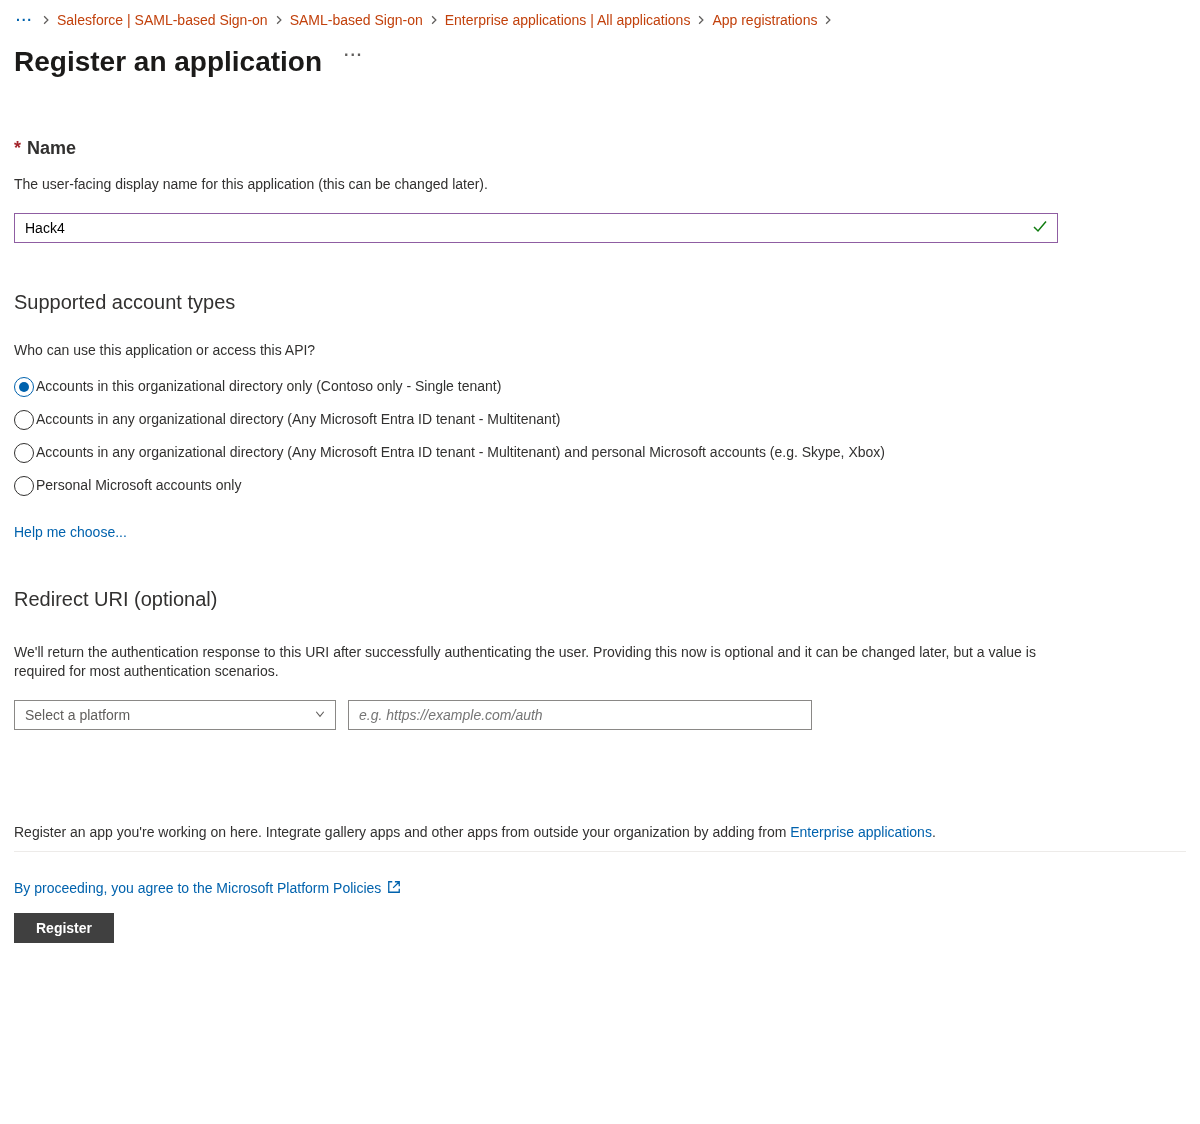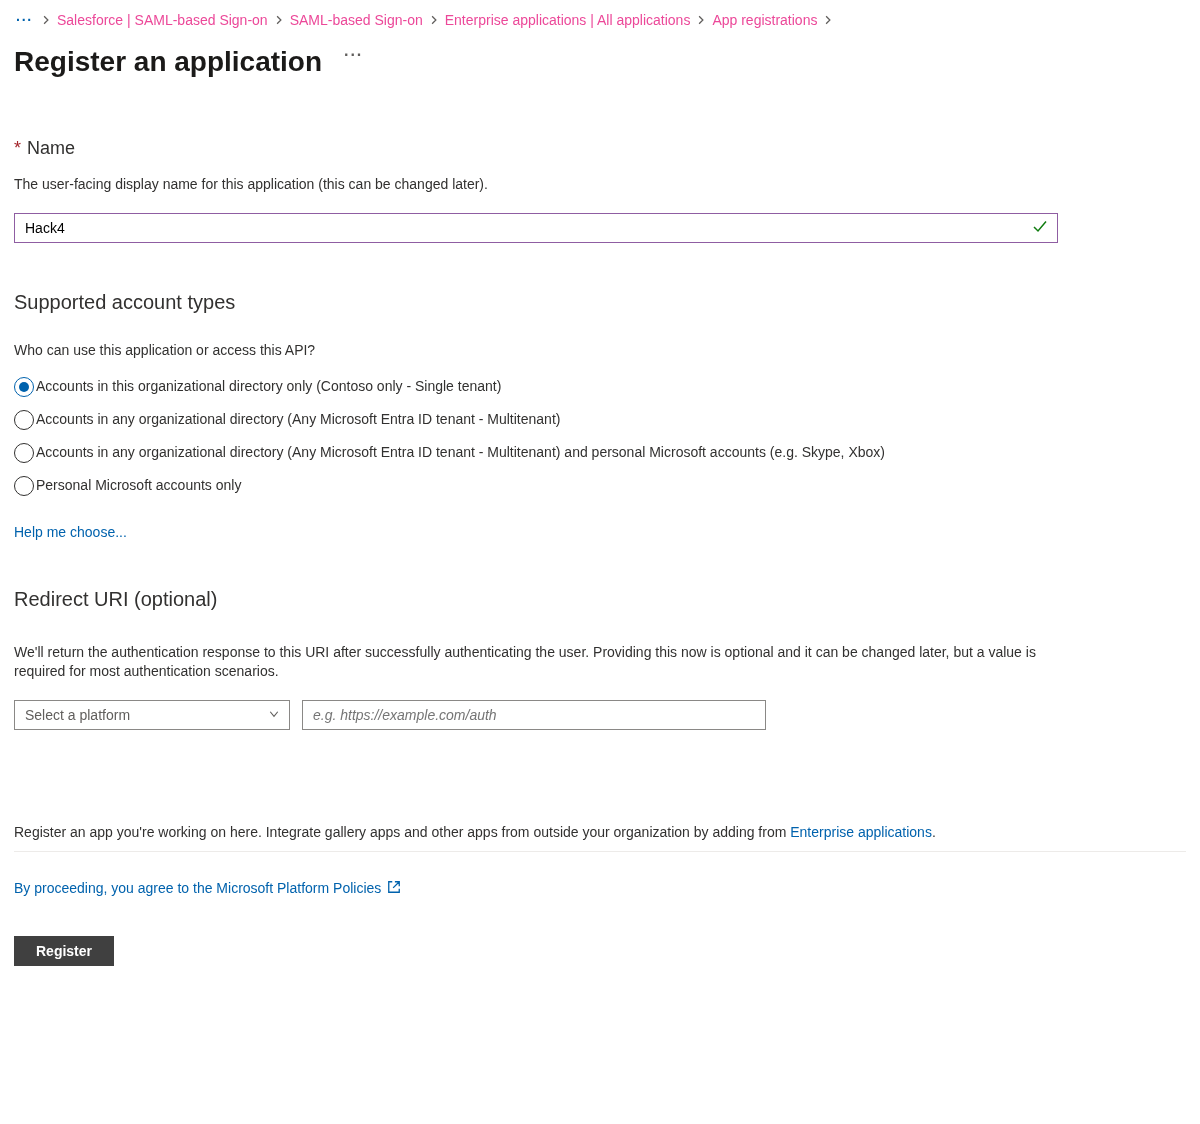--- a/index.html
+++ b/index.html
@@ -20,21 +20,21 @@
   margin-bottom: 18px;
 }
 .breadcrumb .more-dots {
   color: #0062ad;
   font-weight: bold;
   letter-spacing: 1px;
   cursor: pointer;
   padding: 0 2px;
 }
 .breadcrumb a {
-  color: #ec4899;
+  color: #c2410c;
   text-decoration: none;
   cursor: pointer;
 }
 .breadcrumb .chevron {
   color: #605e5c;
   display: inline-flex;
 }
 .breadcrumb .chevron svg { width: 10px; height: 10px; }
 
 .page-title-row {
@@ -51,21 +51,21 @@
   color: #605e5c;
   font-weight: bold;
   letter-spacing: 1px;
   cursor: pointer;
   font-size: 16px;
 }
 
 .section { margin-bottom: 48px; max-width: 1044px; }
 .field-label {
   font-size: 18px;
-  font-weight: 400;
+  font-weight: 700;
   color: #323130;
   margin-bottom: 10px;
 }
 .required-star { color: #a4262c; margin-right: 6px; }
 .field-desc {
   font-size: 14px;
   color: #323130;
   margin-bottom: 18px;
   line-height: 1.4;
   margin-top: 16px;
@@ -137,21 +137,21 @@
   font-size: 14px;
   cursor: pointer;
 }
 
 .redirect-row {
   display: flex;
   gap: 12px;
 }
 .select-wrap {
   position: relative;
-  width: 276px;
+  width: 322px;
 }
 .select-platform {
   width: 100%;
   padding: 6px 30px 6px 10px;
   font-size: 14px;
   border: 1px solid #8a8886;
   background: #fff;
   color: #605e5c;
   text-align: left;
   cursor: pointer;
@@ -178,21 +178,21 @@
   margin-top: 92px;
   font-size: 14px;
   line-height: 1.5;
   padding-bottom: 8px;
   border-bottom: 1px solid #edebe9;
 }
 .footer-text a { color: #0062ad; text-decoration: none; cursor: pointer; }
 
 .policy-row {
   margin-top: 28px;
-  margin-bottom: 39px;
+  margin-bottom: 16px;
   display: flex; align-items: center; gap: 6px;
 }
 .policy-row a {
   color: #0062ad;
   text-decoration: none;
   font-size: 14px;
 }
 .ext-icon svg { width: 14px; height: 14px; color: #0062ad; }
 
 .register-btn {

